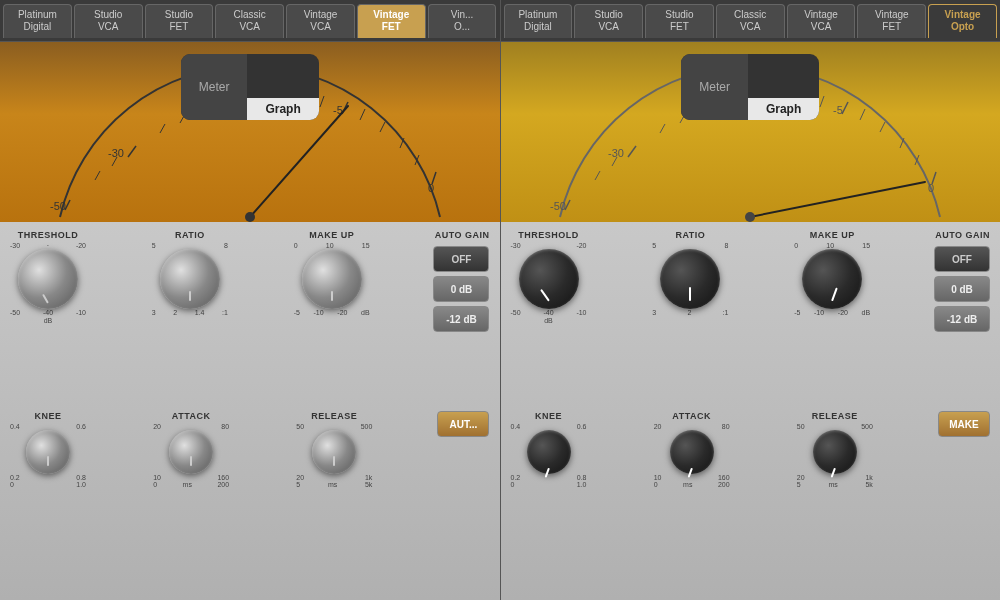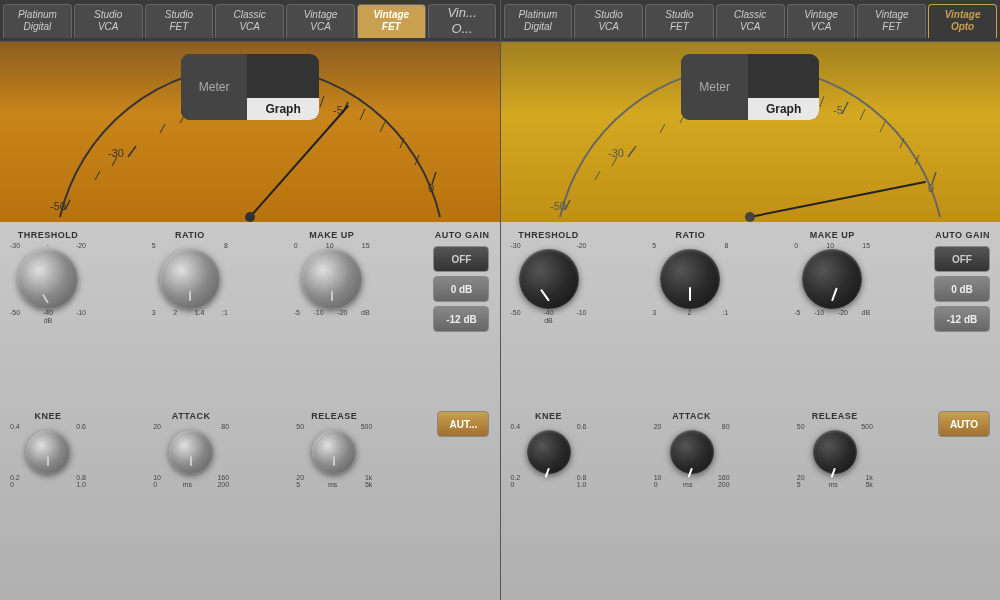--- a/index.html
+++ b/index.html
@@ -45,21 +45,20 @@
       font-size: 10px;
       color: #ccc;
       text-align: center;
       cursor: pointer;
       padding: 14px 3px;
       line-height: 1.2;
       background: #4a4a4a;
       margin: 0 1px;
       border: 1px solid #666;
       border-bottom: none;
-      font-style: italic;
     }
     .tab.active {
       background: #c8a050;
       color: #fff;
       font-weight: bold;
     }
     .tab.active-opto {
       background: transparent;
       color: #c8a050;
       font-weight: bold;
@@ -256,21 +255,21 @@
 
   <div class="panel">
 
     <div class="tab-bar">
       <div class="tab">Platinum<br>Digital</div>
       <div class="tab">Studio<br>VCA</div>
       <div class="tab">Studio<br>FET</div>
       <div class="tab">Classic<br>VCA</div>
       <div class="tab">Vintage<br>VCA</div>
       <div class="tab active">Vintage<br>FET</div>
-      <div class="tab" style="font-size:13px;">Vin...<br>O...</div>
+      <div class="tab" style="font-size:10px;">Vin...<br>O...</div>
     </div>
 
     <div class="meter-section">
       <div class="meter-toggle">
         <button class="meter-toggle-btn">Meter</button>
         <button class="meter-toggle-btn active">Graph</button>
       </div>
       <div class="vu-container">
         <svg viewBox="0 0 420 160">
 
@@ -651,20 +650,20 @@
               </div>
               <div class="scale-row">
                 <span>5</span>
                   <span>ms</span>
                   <span>5k</span>
               </div>
             </div>
           </div>
 
           <div class="auto-gain-col" style="justify-content: flex-end;">
-            <button class="gain-btn auto-btn">AUTO</button>
+            <button class="gain-btn auto-btn">MAKE</button>
           </div>
         </div>
       </div>
     </div>
   </div>
 
 </div>
 
 </body></html>

